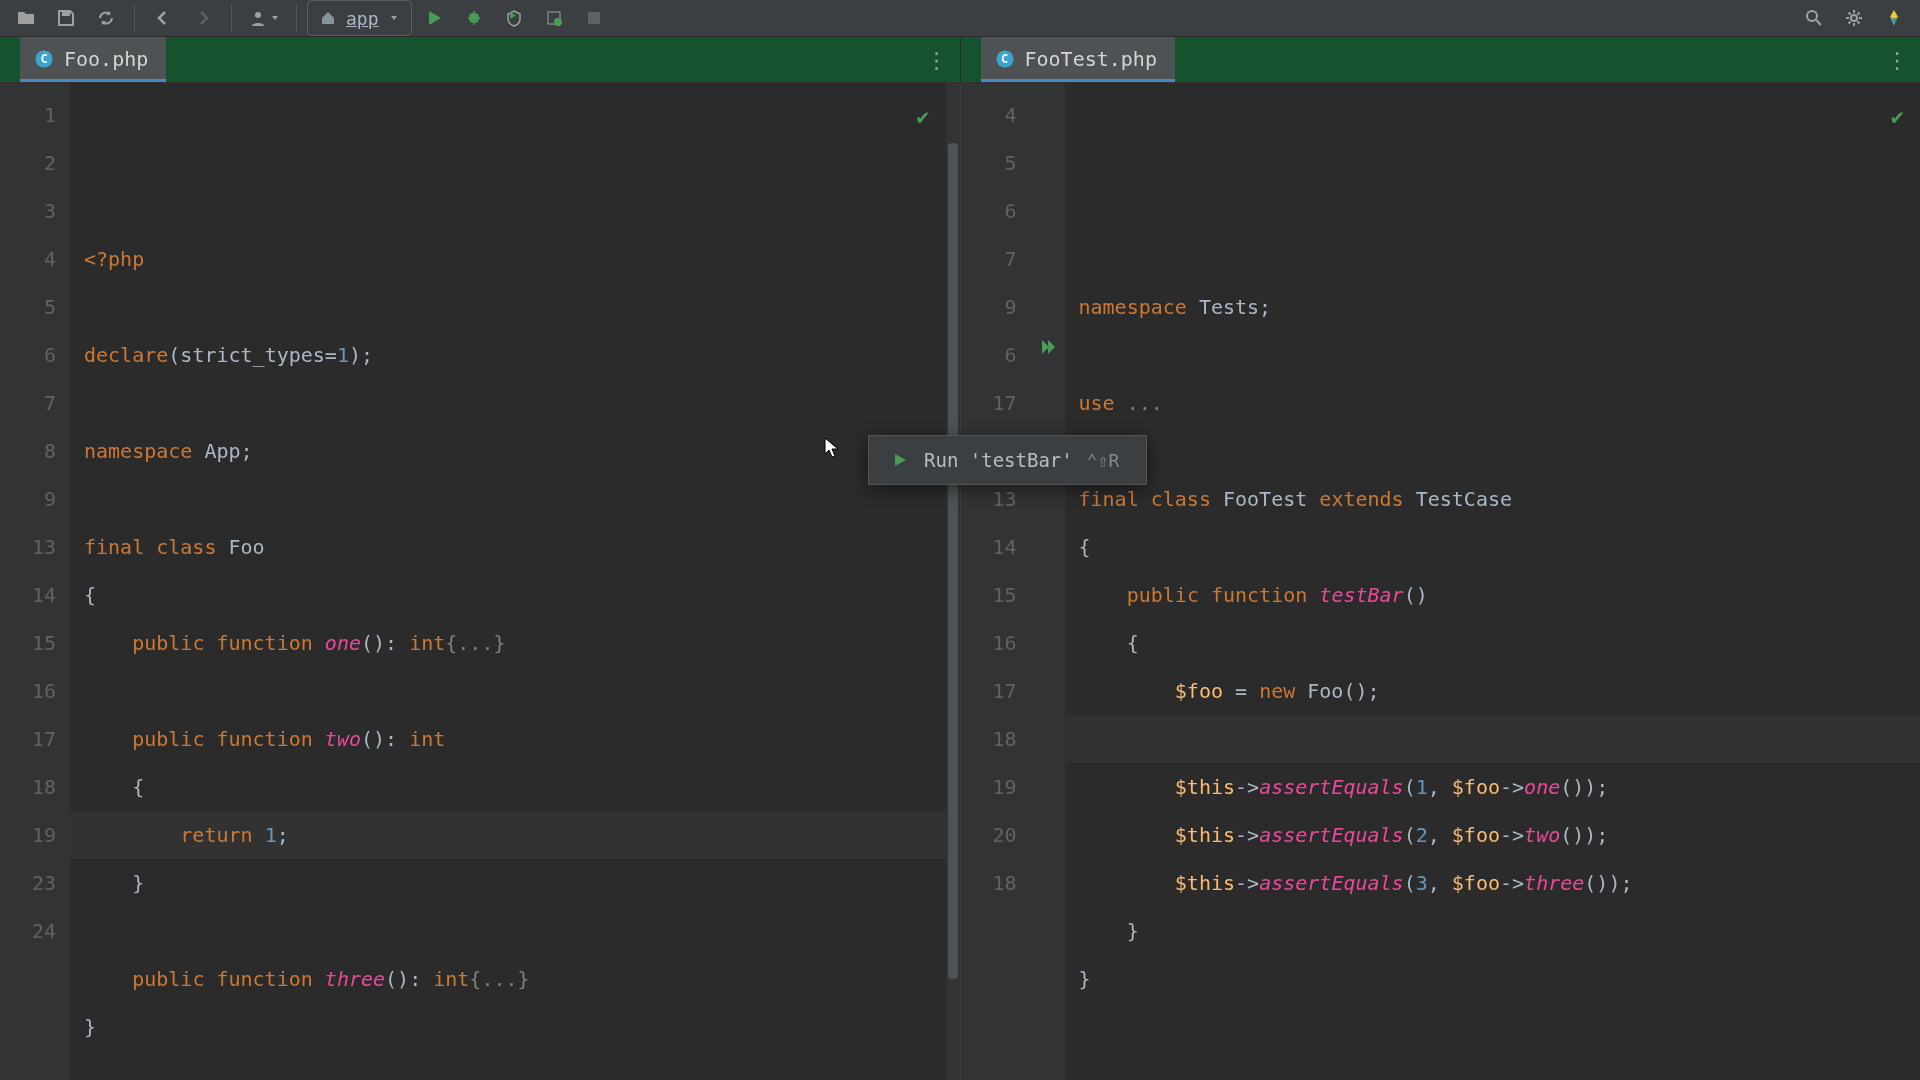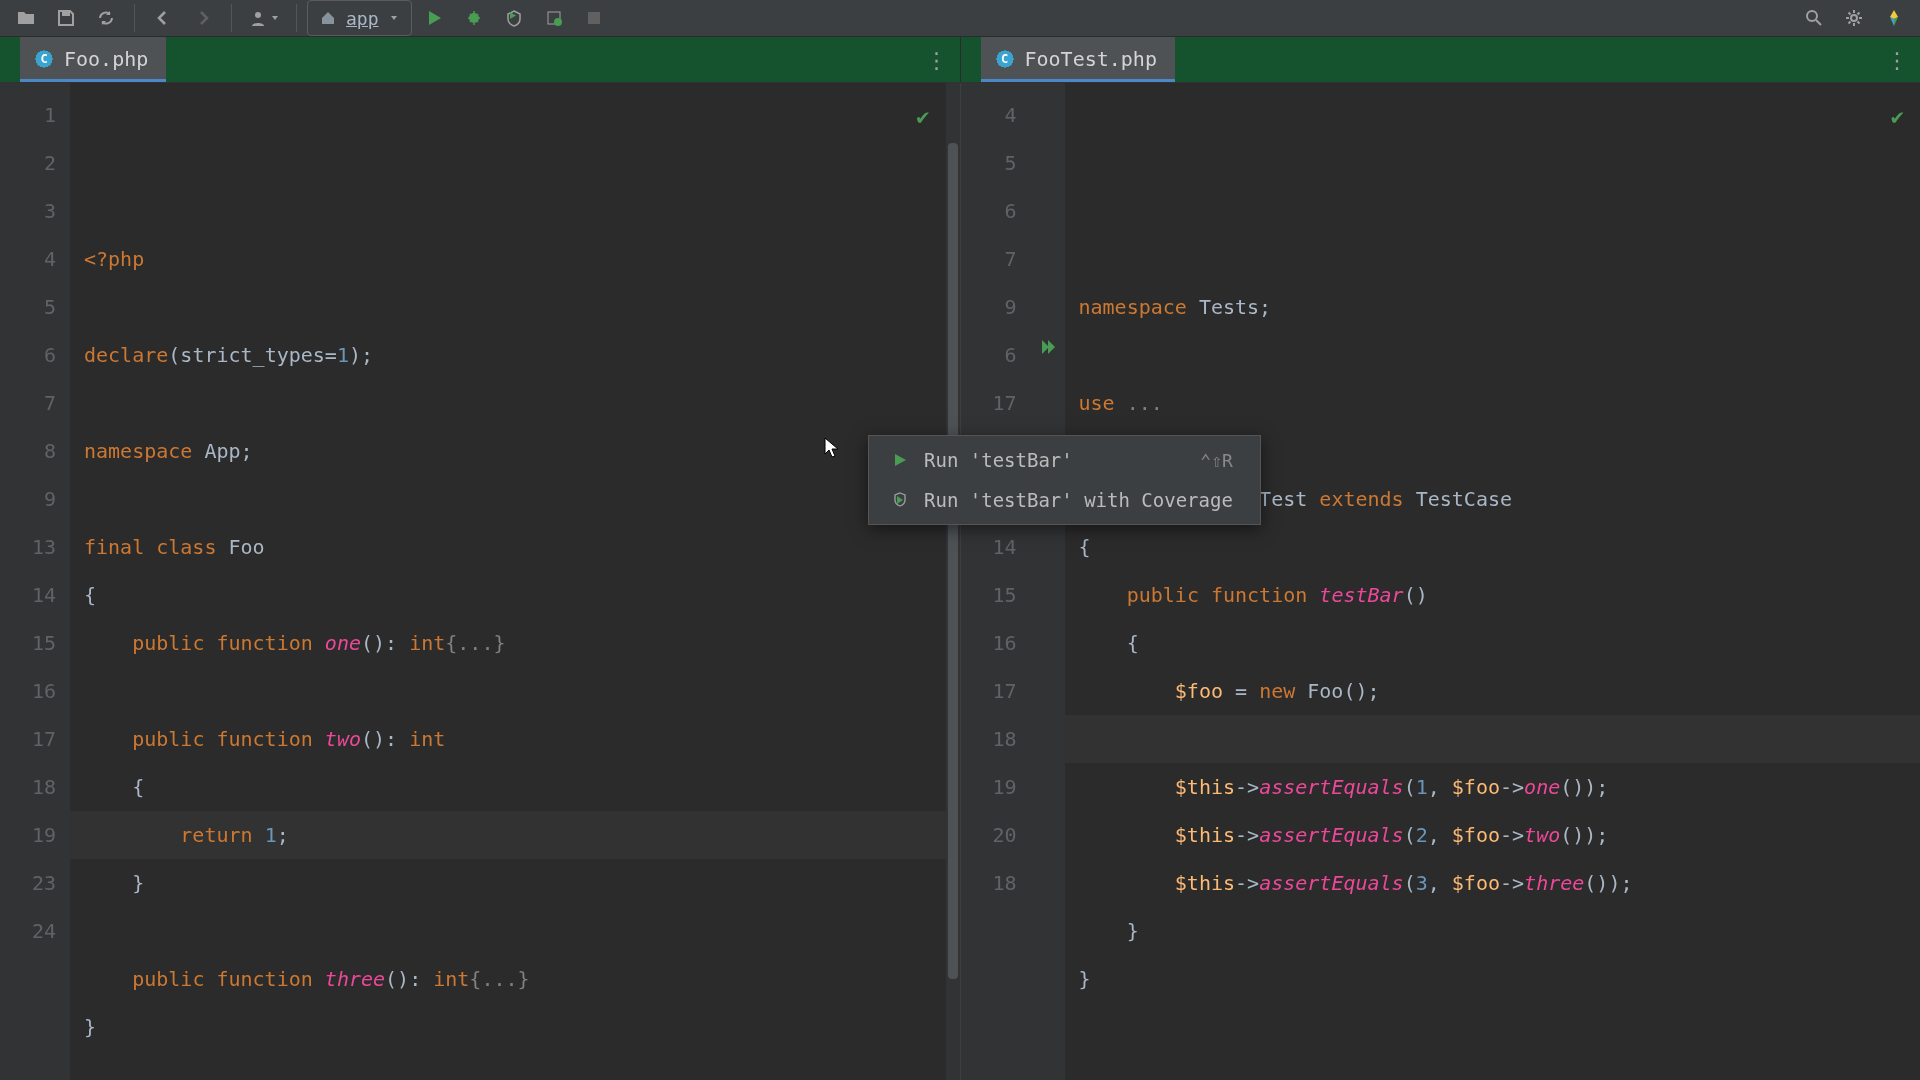--- a/index.html
+++ b/index.html
@@ -384,29 +384,20 @@
     <div id="menu-items">
         <div class="menu-item">
           <span class="menu-icon">
             <svg width="16" height="16" viewBox="0 0 16 16">
               <path d="M3 2l11 6-11 6z" fill="#499c54"></path>
             </svg>
           </span>
           <span>Run 'testBar'</span>
           <span class="shortcut">⌃⇧R</span>
         </div>
-        <div class="menu-item">
-          <span class="menu-icon">
-            <svg width="16" height="16" viewBox="0 0 16 16">
-              <path d="M8 1l5 2v5c0 3-2 5-5 6-3-1-5-3-5-6V3z" fill="none" stroke="#a0a0a0" stroke-width="1.3"></path>
-              <path d="M5 4l6 4-6 4z" fill="#499c54"></path>
-            </svg>
-          </span>
-          <span>Run 'testBar' with Coverage</span>
-        </div>
       </div>
   </div>
 
   <div class="cursor-arrow" style="left:824px; top:354px;">
     <svg width="16" height="22" viewBox="0 0 16 22">
         <path d="M1 1l0 16 4-4 3 7 3-1-3-7 6 0z" fill="#fff" stroke="#000" stroke-width="1"></path>
       </svg>
   </div>
 </div>
 

